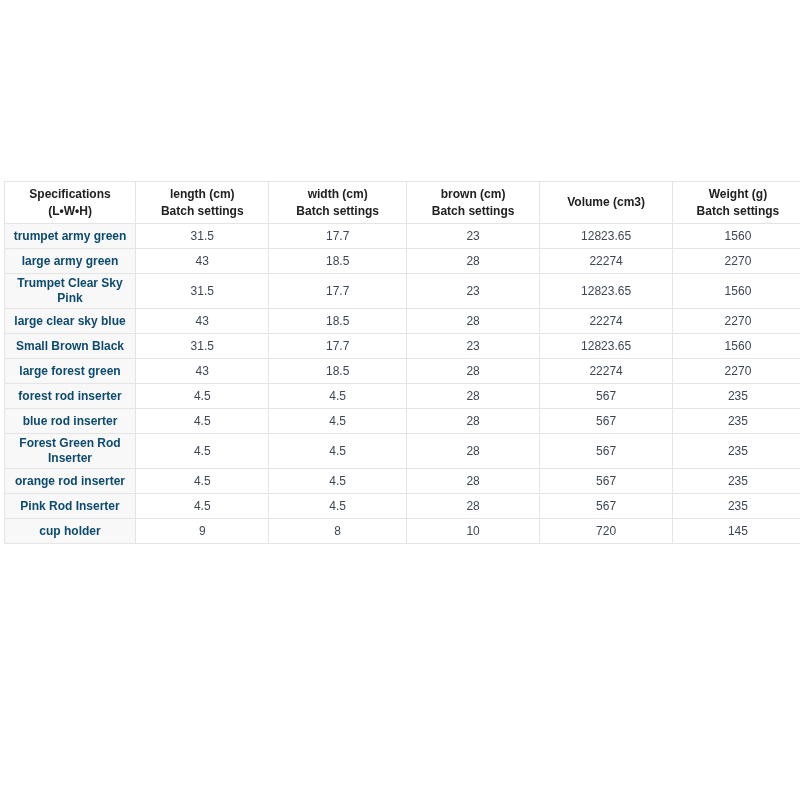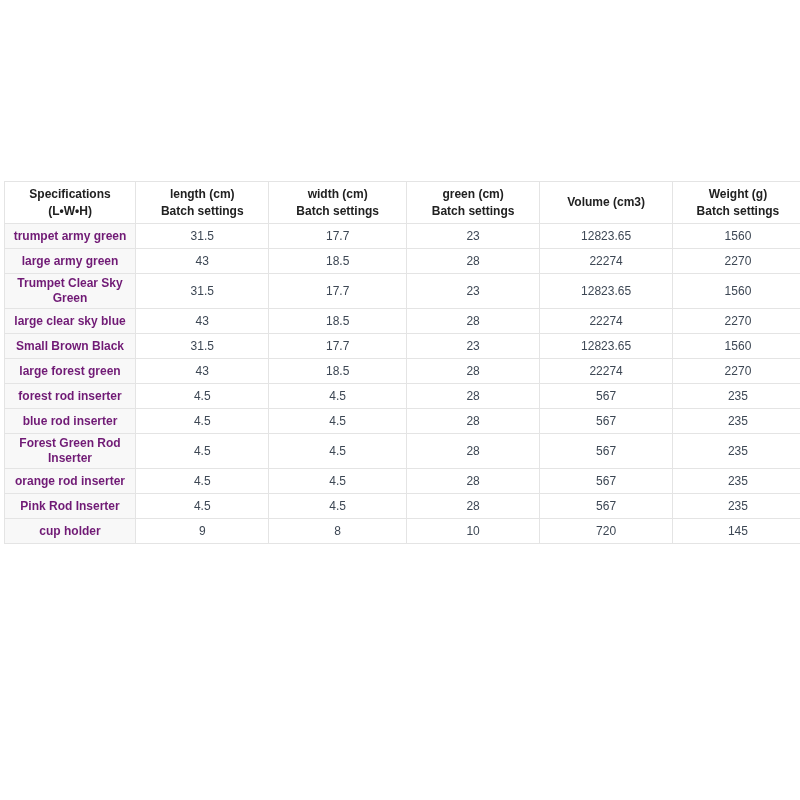--- a/index.html
+++ b/index.html
@@ -46,21 +46,21 @@
   .spec-table th .h-line2:empty { display: none; }
   .spec-table td {
     height: 25px;
     font-size: 12px;
   }
   .first-col {
     background: #f8f8f8;
   }
   td.spec-name {
     font-weight: bold;
-    color: #701a75;
+    color: #0c4a6e;
     line-height: 1.25;
   }
   td.value-cell {
     color: #3d4754;
     font-weight: 400;
   }
 </style>
 </head>
 <body>
 
@@ -83,21 +83,21 @@
           </th>
           <th>
             <span>length (cm)</span>
             <span class="h-line2">Batch settings</span>
           </th>
           <th>
             <span>width (cm)</span>
             <span class="h-line2">Batch settings</span>
           </th>
           <th>
-            <span>green (cm)</span>
+            <span>brown (cm)</span>
             <span class="h-line2">Batch settings</span>
           </th>
           <th>
             <span>Volume (cm3)</span>
             
           </th>
           <th>
             <span>Weight (g)</span>
             <span class="h-line2">Batch settings</span>
           </th>
@@ -116,21 +116,21 @@
   <tr>
     <td class="first-col spec-name">large army green</td>
     <td class="value-cell">43</td>
     <td class="value-cell">18.5</td>
     <td class="value-cell">28</td>
     <td class="value-cell">22274</td>
     <td class="value-cell">2270</td>
   </tr>
 
   <tr>
-    <td class="first-col spec-name">Trumpet Clear Sky Green</td>
+    <td class="first-col spec-name">Trumpet Clear Sky Pink</td>
     <td class="value-cell">31.5</td>
     <td class="value-cell">17.7</td>
     <td class="value-cell">23</td>
     <td class="value-cell">12823.65</td>
     <td class="value-cell">1560</td>
   </tr>
 
   <tr>
     <td class="first-col spec-name">large clear sky blue</td>
     <td class="value-cell">43</td>

